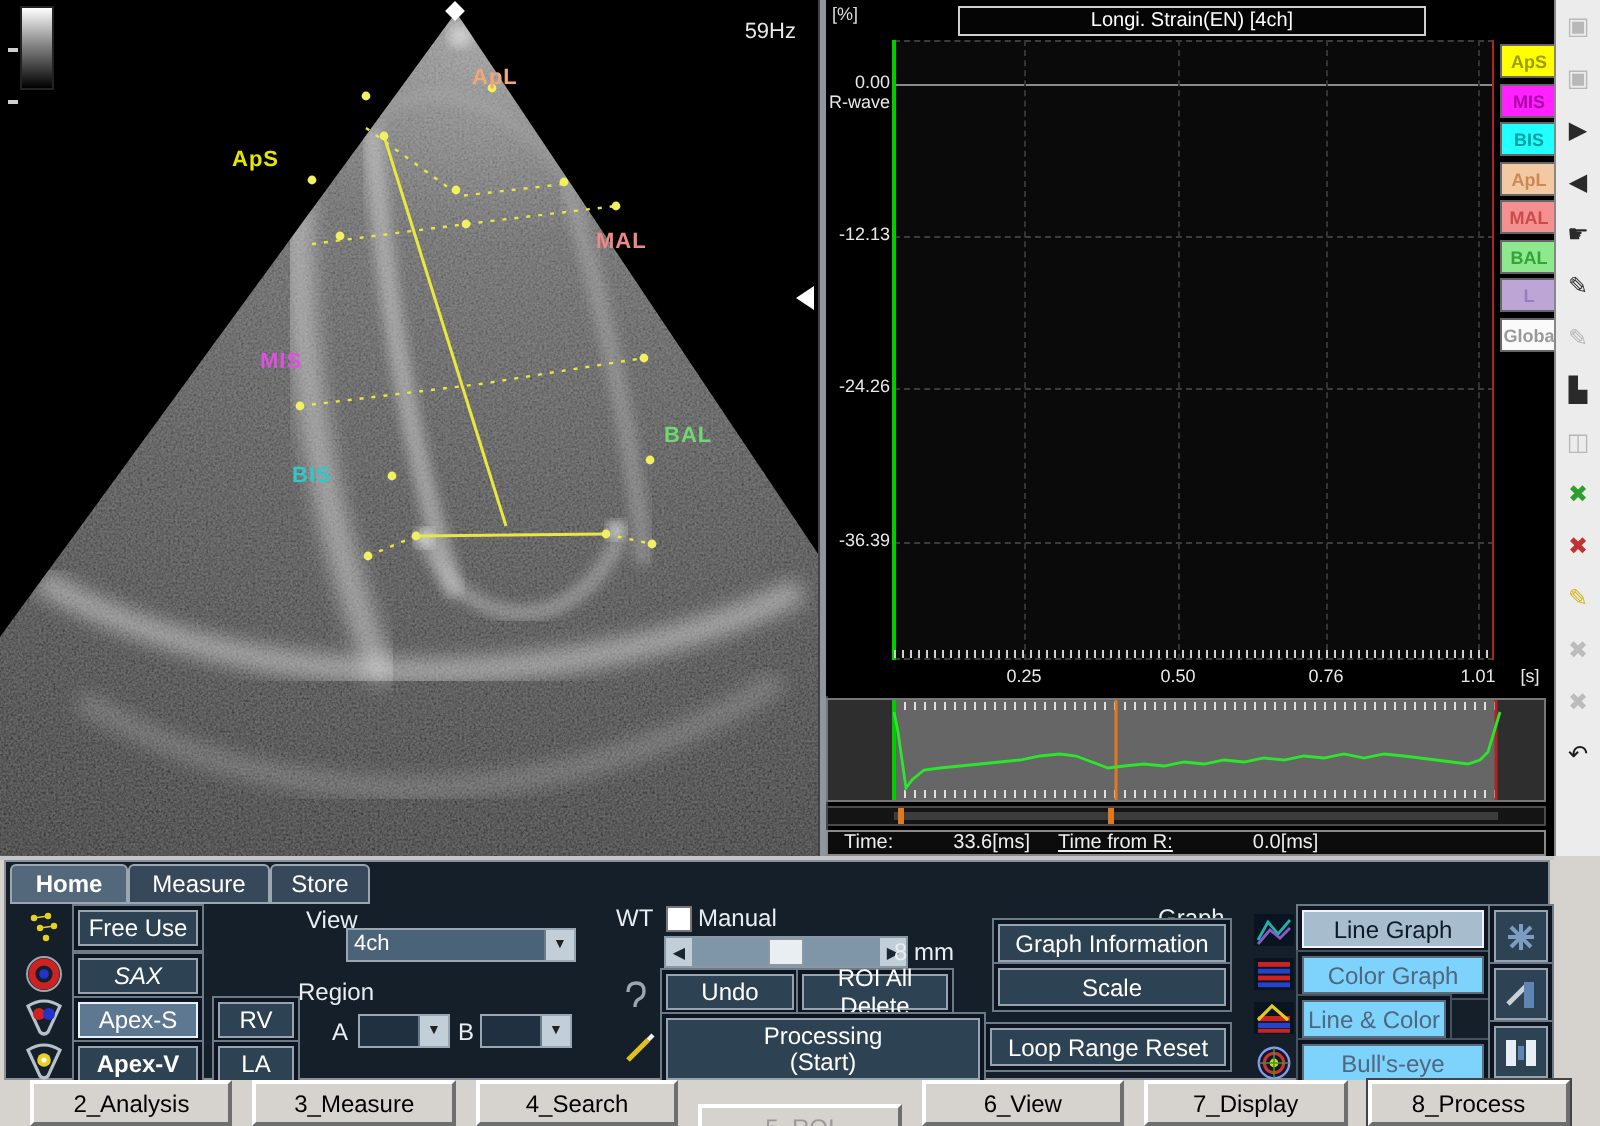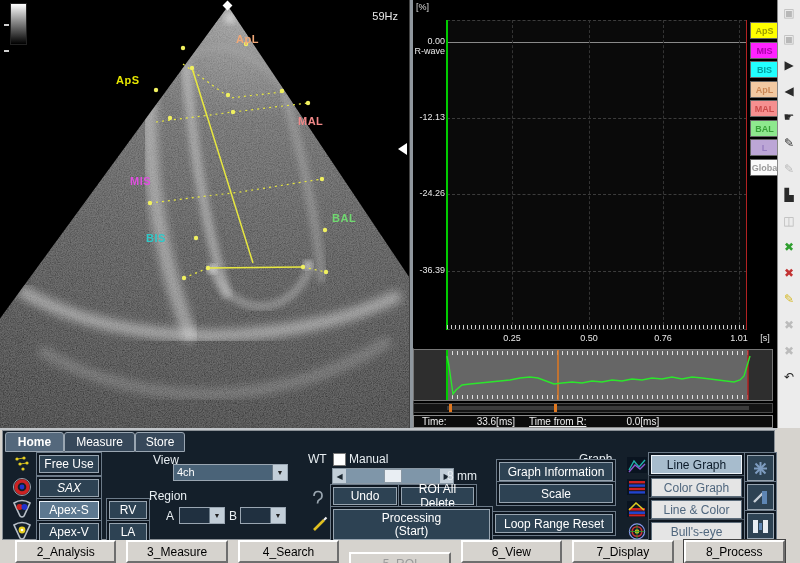--- a/index.html
+++ b/index.html
@@ -56,21 +56,21 @@
   .bottom{position:absolute;left:0;top:428px;width:800px;height:135px;background:#d6d3ce;}
   .paneldark{position:absolute;left:2px;top:2px;width:773px;height:110px;background:#141f2a;border:1px solid #8a9096;box-sizing:border-box;}
   .tab{position:absolute;top:1px;height:18px;background:#37485a;border:1px solid #9aa6b2;border-radius:3px 3px 0 0;
        color:#fff;display:flex;align-items:center;justify-content:center;font-size:12px;cursor:default;}
   .tab.active{background:#54687c;font-weight:bold;}
   .dbtn{position:absolute;background:#2d4253;color:#fff;border:1px solid #97a4b0;box-sizing:border-box;
         box-shadow:0 0 0 2px #0d1620,0 0 0 3px #6c7a88;
         display:flex;align-items:center;justify-content:center;font-size:12px;cursor:default;text-align:center;}
   .dbtn.sel{background:#5d7890;border-color:#e8f0f8;}
   .dbtn.litesel{background:#a7bccd;color:#0c1b2a;border-color:#eef4fa;}
-  .dbtn.dis{background:#e5e5e5;color:#50677e;border-color:#5c6c7a;box-shadow:0 0 0 2px #0d1620,0 0 0 3px #46525e;}
+  .dbtn.dis{background:#7dd3fc;color:#50677e;border-color:#5c6c7a;box-shadow:0 0 0 2px #0d1620,0 0 0 3px #46525e;}
   .plabel{position:absolute;color:#e8eef2;font-size:12px;}
   .dd{position:absolute;display:flex;background:#4a6378;border:1px solid #9aa6b2;box-sizing:border-box;height:17px;}
   .dd .val{flex:1;color:#fff;font-size:11px;padding:1px 3px;overflow:hidden;}
   .dd .arrowbtn{width:14px;background:#c2ced8;border-left:1px solid #6a7a88;color:#222;font-size:7px;
                 display:flex;align-items:center;justify-content:center;}
   .dd.empty{background:#203040;}
   .checkbox{position:absolute;width:11px;height:11px;background:#fff;border:1px solid #777;}
   .slider{position:absolute;display:flex;height:16px;border:1px solid #8a98a4;box-sizing:border-box;background:#7f96a9;}
   .slider .arrow{width:13px;background:#c2ced8;color:#1a2630;font-size:8px;display:flex;align-items:center;justify-content:center;}
   .slider .track{width:38px;background:#7f96a9;}
@@ -167,20 +167,21 @@
     <span class="echolabel" style="left: 298px; top: 115px; color: rgb(240, 136, 136);">MAL</span>
     <span class="echolabel" style="left: 130px; top: 175px; color: rgb(224, 80, 224);">MIS</span>
     <span class="echolabel" style="left: 332px; top: 212px; color: rgb(112, 216, 112);">BAL</span>
     <span class="echolabel" style="left: 146px; top: 232px; color: rgb(48, 200, 200);">BIS</span>
     <div class="side-tri"></div>
   </div>
   <div class="vdivider"></div>
 
   <div class="gpanel">
     <span class="yunit">[%]</span>
+    <div class="gtitle">Longi. Strain(EN) [4ch]</div>
     <div class="plot">
       <div class="hline dash" style="top:0;"></div>
       <div class="hline zero" style="top:22px;"></div>
       <div class="hline dash" style="top:98px;"></div>
       <div class="hline dash" style="top:174px;"></div>
       <div class="hline dash" style="top:251px;"></div>
       <div class="hline dash" style="top:309px;"></div>
       <div class="vline" style="left:65px;"></div>
       <div class="vline" style="left:142px;"></div>
       <div class="vline" style="left:216px;"></div>
@@ -291,21 +292,21 @@
         <svg width="22" height="20">
             <path d="M3,4 Q11,-1 19,4 L13,17 Q11,19 9,17 Z" fill="#15202c" stroke="#b8c0c8" stroke-width="1.6"></path>
             <circle cx="11" cy="9" r="3.4" fill="#e8d020"></circle>
             <circle cx="11" cy="9" r="1.3" fill="#fff"></circle>
           </svg>
       </div>
 
       <div class="dbtn" style="left:36px;top:24px;width:60px;height:18px;">Free Use</div>
       <div class="dbtn" style="left:36px;top:48px;width:60px;height:18px;font-style:italic;">SAX</div>
       <div class="dbtn sel" style="left:36px;top:70px;width:60px;height:18px;">Apex-S</div>
-      <div class="dbtn" style="left:36px;top:92px;width:60px;height:18px;">Apex-V</div>
+      <div class="dbtn" style="left:36px;top:92px;width:60px;height:18px;font-weight:bold;">Apex-V</div>
       <div class="dbtn" style="left:106px;top:70px;width:38px;height:18px;">RV</div>
       <div class="dbtn" style="left:106px;top:92px;width:38px;height:18px;">LA</div>
 
       <span class="plabel" style="left:150px;top:22px;">View</span>
       <div class="dd" style="left:170px;top:33px;width:115px;">
         <span class="val">4ch</span>
         <span class="arrowbtn">▼</span>
       </div>
       <span class="plabel" style="left:146px;top:58px;">Region</span>
       <span class="plabel" style="left:163px;top:78px;">A</span>
@@ -382,21 +383,21 @@
       <div class="iconbox" style="left:625px;top:92px;">
         <svg width="18" height="17">
             <circle cx="9" cy="8.5" r="7.6" fill="#101828" stroke="#8899ee" stroke-width="1.2"></circle>
             <circle cx="9" cy="8.5" r="4.8" fill="none" stroke="#cc3333" stroke-width="1.6"></circle>
             <circle cx="9" cy="8.5" r="2.2" fill="#ddcc22"></circle>
             <path d="M9,1 L9,16 M1.5,8.5 L16.5,8.5" stroke="#2f9e2f" stroke-width="0.8"></path>
           </svg>
       </div>
       <div class="dbtn litesel" style="left:648px;top:24px;width:91px;height:19px;">Line Graph</div>
       <div class="dbtn dis" style="left:648px;top:47px;width:91px;height:19px;">Color Graph</div>
-      <div class="dbtn dis" style="left:648px;top:69px;width:91px;height:19px;">Line &amp; Color</div>
+      <div class="dbtn dis" style="left:648px;top:69px;width:72px;height:19px;">Line &amp; Color</div>
       <div class="dbtn dis" style="left:648px;top:91px;width:91px;height:19px;">Bull's-eye</div>
 
       <div class="dbtn" style="left:744px;top:24px;width:27px;height:26px;">
         <svg width="17" height="17">
             <g stroke="#7e9cc0" stroke-width="2">
               <line x1="8.5" y1="2" x2="8.5" y2="15"></line>
               <line x1="2" y1="8.5" x2="15" y2="8.5"></line>
               <line x1="3.5" y1="3.5" x2="13.5" y2="13.5"></line>
               <line x1="13.5" y1="3.5" x2="3.5" y2="13.5"></line>
             </g>

